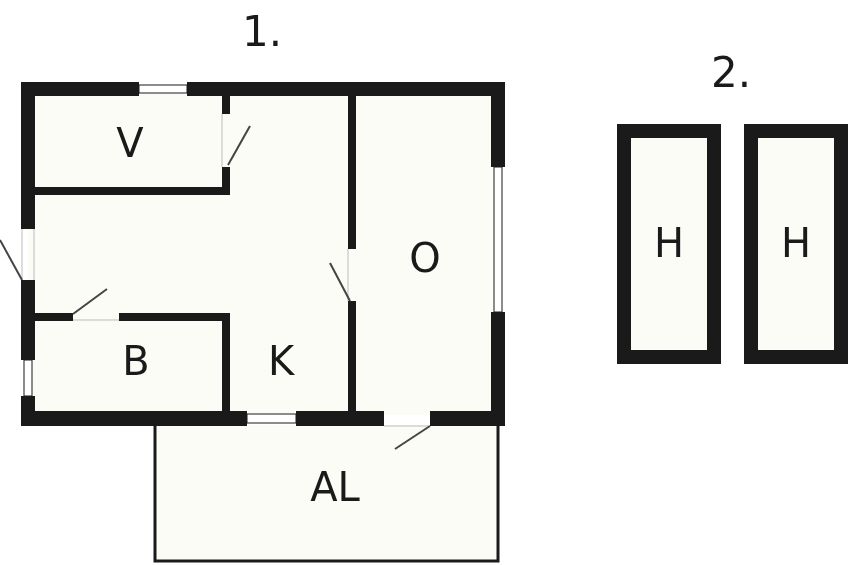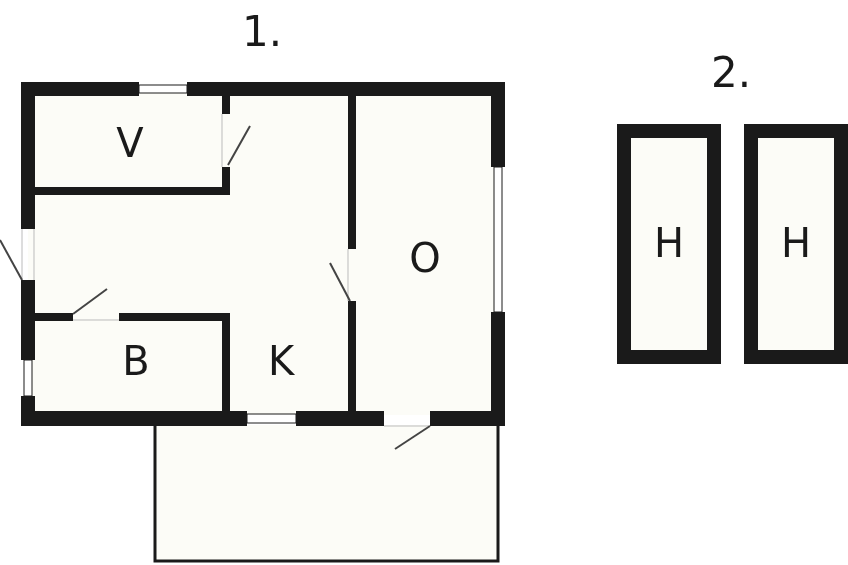--- a/index.html
+++ b/index.html
@@ -102,15 +102,16 @@
   </svg>
 
   
   <div class="lbl title" id="t1" style="left: 262px; top: 32px;">1.</div>
   <div class="lbl title" id="t2" style="left: 731px; top: 73px;">2.</div>
 
   <div class="lbl room" id="r-V" style="left: 130px; top: 143px;">V</div>
   <div class="lbl room" id="r-O" style="left: 425px; top: 258px;">O</div>
   <div class="lbl room" id="r-B" style="left: 136px; top: 361px;">B</div>
   <div class="lbl room" id="r-K" style="left: 281px; top: 361px;">K</div>
+  <div class="lbl room" id="r-AL" style="left: 335px; top: 487px;">AL</div>
   <div class="lbl room" id="r-H1" style="left: 669px; top: 243px;">H</div>
   <div class="lbl room" id="r-H2" style="left: 796px; top: 243px;">H</div>
 </div>
 
 </body></html>

